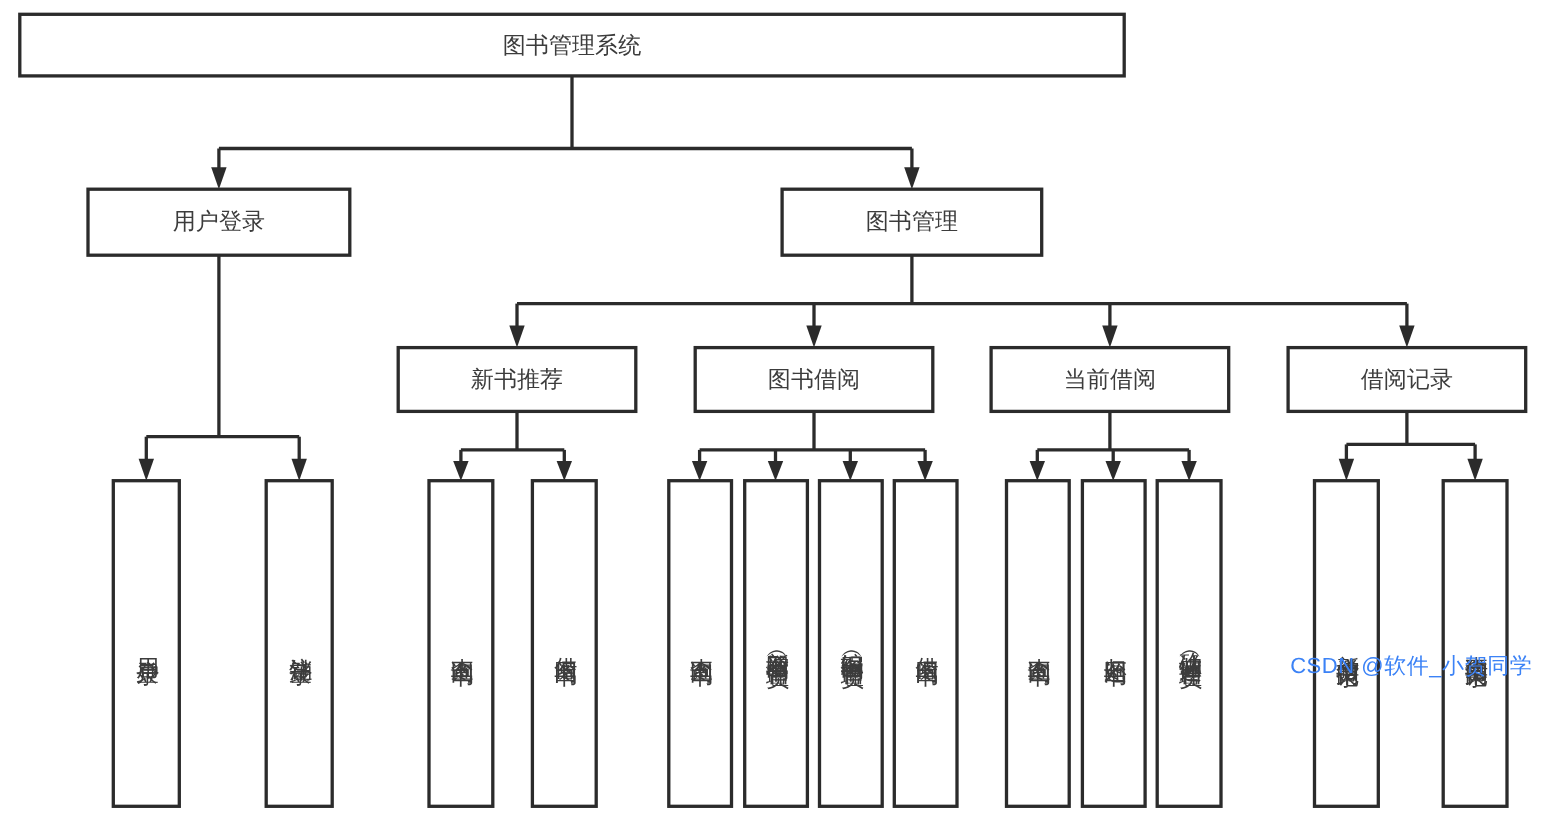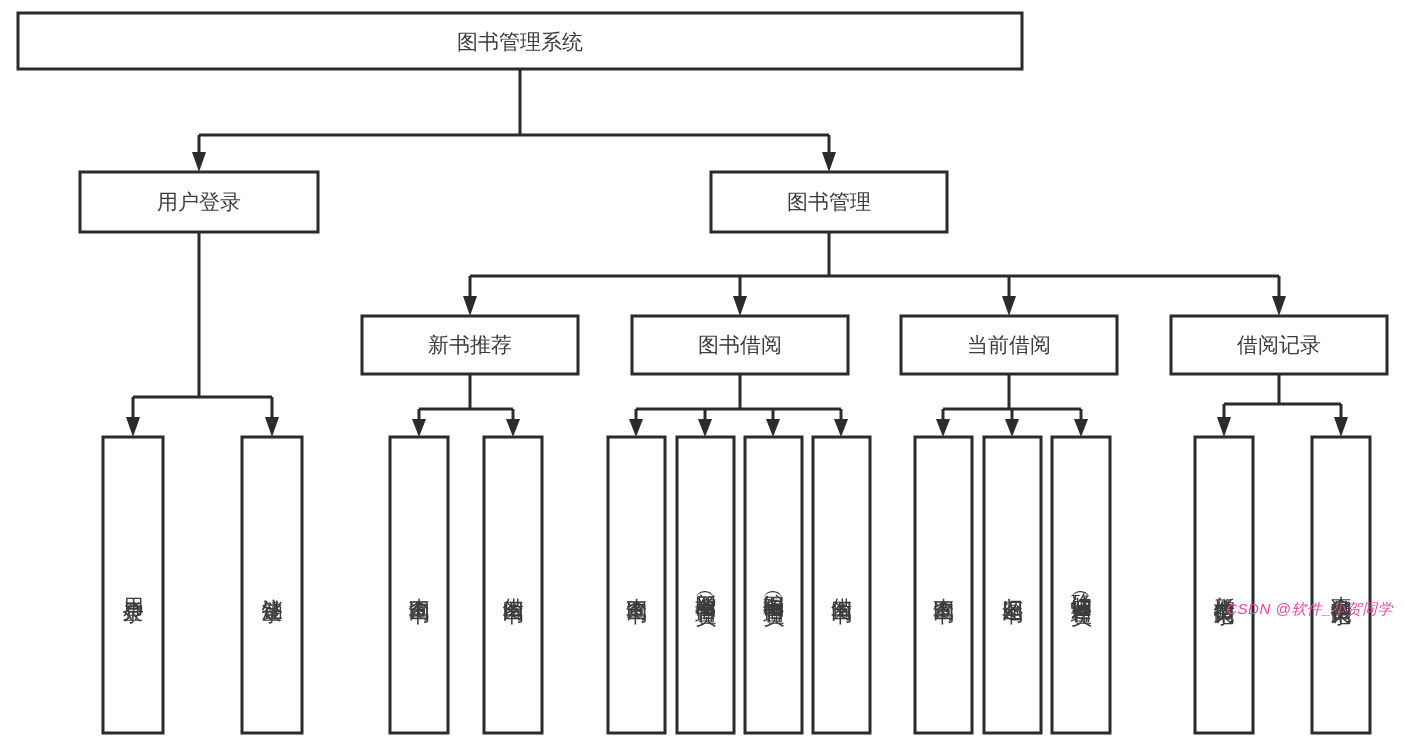--- a/index.html
+++ b/index.html
@@ -70,25 +70,24 @@
     display: flex;
     align-items: center;
     justify-content: center;
     pointer-events: none;
   }
   .watermark {
     position: absolute;
     right: 12px;
     bottom: 4px;
     font-family: "Liberation Sans", "DejaVu Sans", sans-serif;
-    font-size: 15px;
-    color: #ec4899;
+    font-size: 20px;
+    color: #3b82f6;
     white-space: nowrap;
     letter-spacing: 0.5px;
-    font-style: italic;
   }
 </style>
 </head>
 <body>
 
 <div id="diagram-root">
 
   <svg class="canvas" viewBox="0 0 1405 747" xmlns="http://www.w3.org/2000/svg">
 
     <defs>

